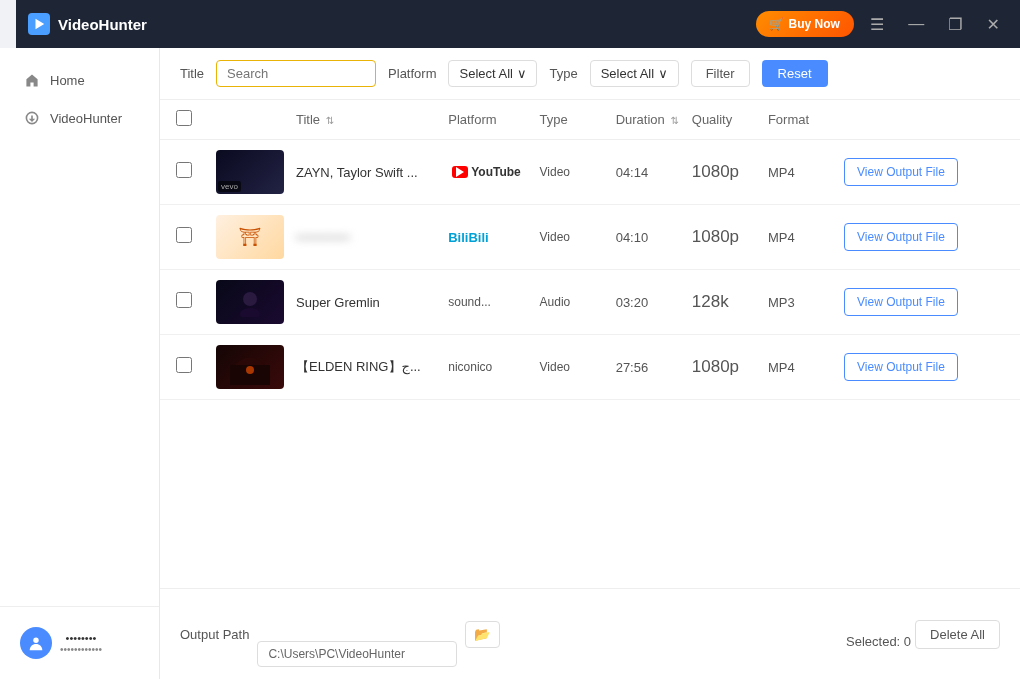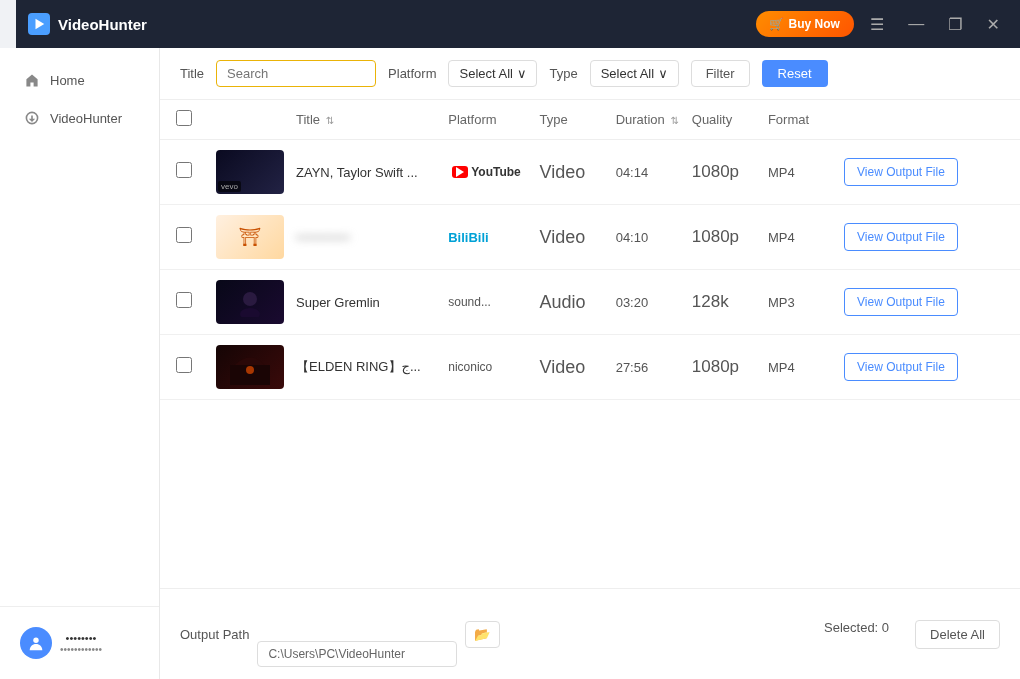--- a/index.html
+++ b/index.html
@@ -161,21 +161,21 @@
     
     .thumb-zayn { background: linear-gradient(135deg, #1a1a2e, #333); position: relative; }
     .thumb-bili { background: linear-gradient(135deg, #fff5e6, #ffe0c0); }
     .thumb-gremlin { background: linear-gradient(135deg, #0a0a1a, #1a0a2e); }
     .thumb-elden { background: linear-gradient(135deg, #1a0505, #3d1010); }
 
     .thumb-content { width: 68px; height: 44px; border-radius: 4px; display: flex; align-items: center; justify-content: center; font-size: 8px; color: white; position: relative; overflow: hidden; }
 
     .title-text { font-size: 13px; color: #333; white-space: nowrap; overflow: hidden; text-overflow: ellipsis; }
     .platform-cell { font-size: 12px; color: #555; }
-    .type-cell { font-size: 18px; color: #555; }
+    .type-cell { font-size: 12px; color: #555; }
     .duration-cell { font-size: 13px; color: #555; }
     .quality-cell { font-size: 17px; color: #555; }
     .format-cell { font-size: 13px; color: #555; }
 
     .view-btn {
       background: white;
       border: 1px solid #4a8cff;
       border-radius: 4px;
       color: #4a8cff;
       font-size: 12px;
@@ -219,21 +219,21 @@
       margin-top: 40px;
     }
     .folder-btn {
       border: 1px solid #ddd;
       border-radius: 4px;
       padding: 5px 8px;
       background: white;
       cursor: pointer;
       color: #666;
     }
-    .footer-right { display: flex; align-items: flex-start; gap: 26px; }
+    .footer-right { display: flex; align-items: flex-end; gap: 4px; }
     .selected-text { font-size: 13px; color: #555; }
     .delete-btn {
       border: 1px solid #ddd;
       border-radius: 4px;
       padding: 6px 14px;
       background: white;
       font-size: 13px;
       color: #555;
       cursor: pointer;
     }

